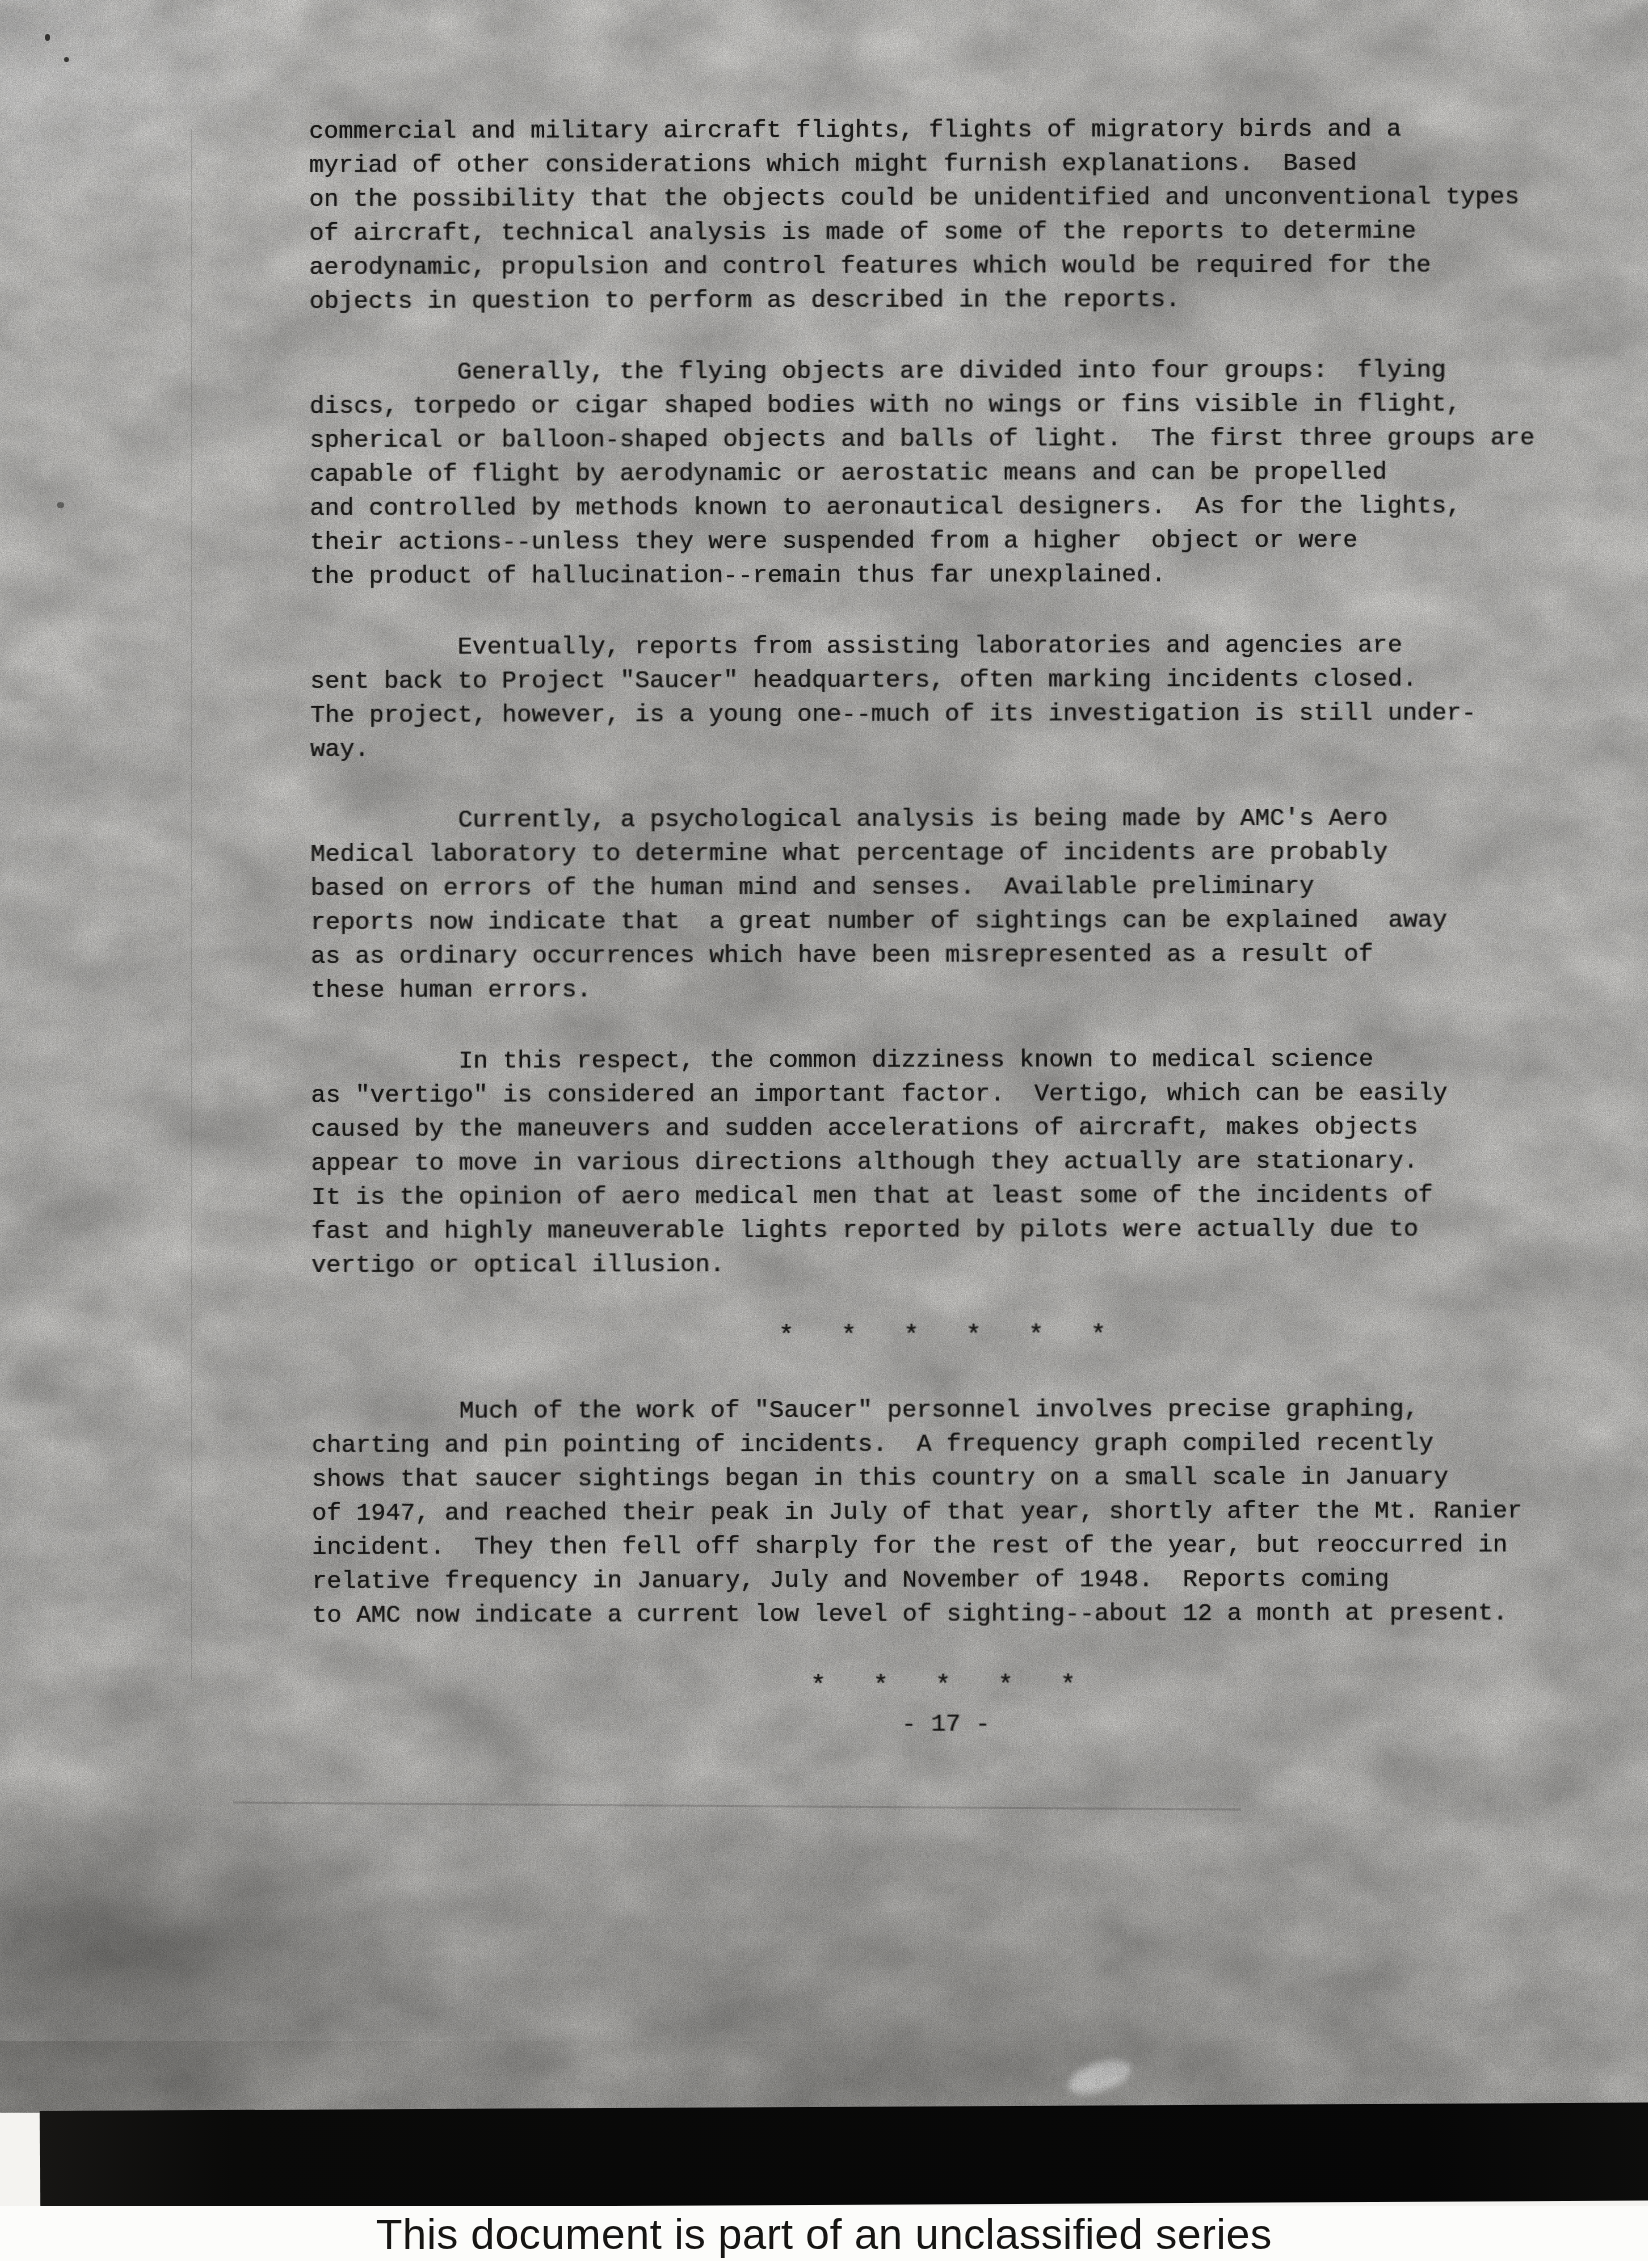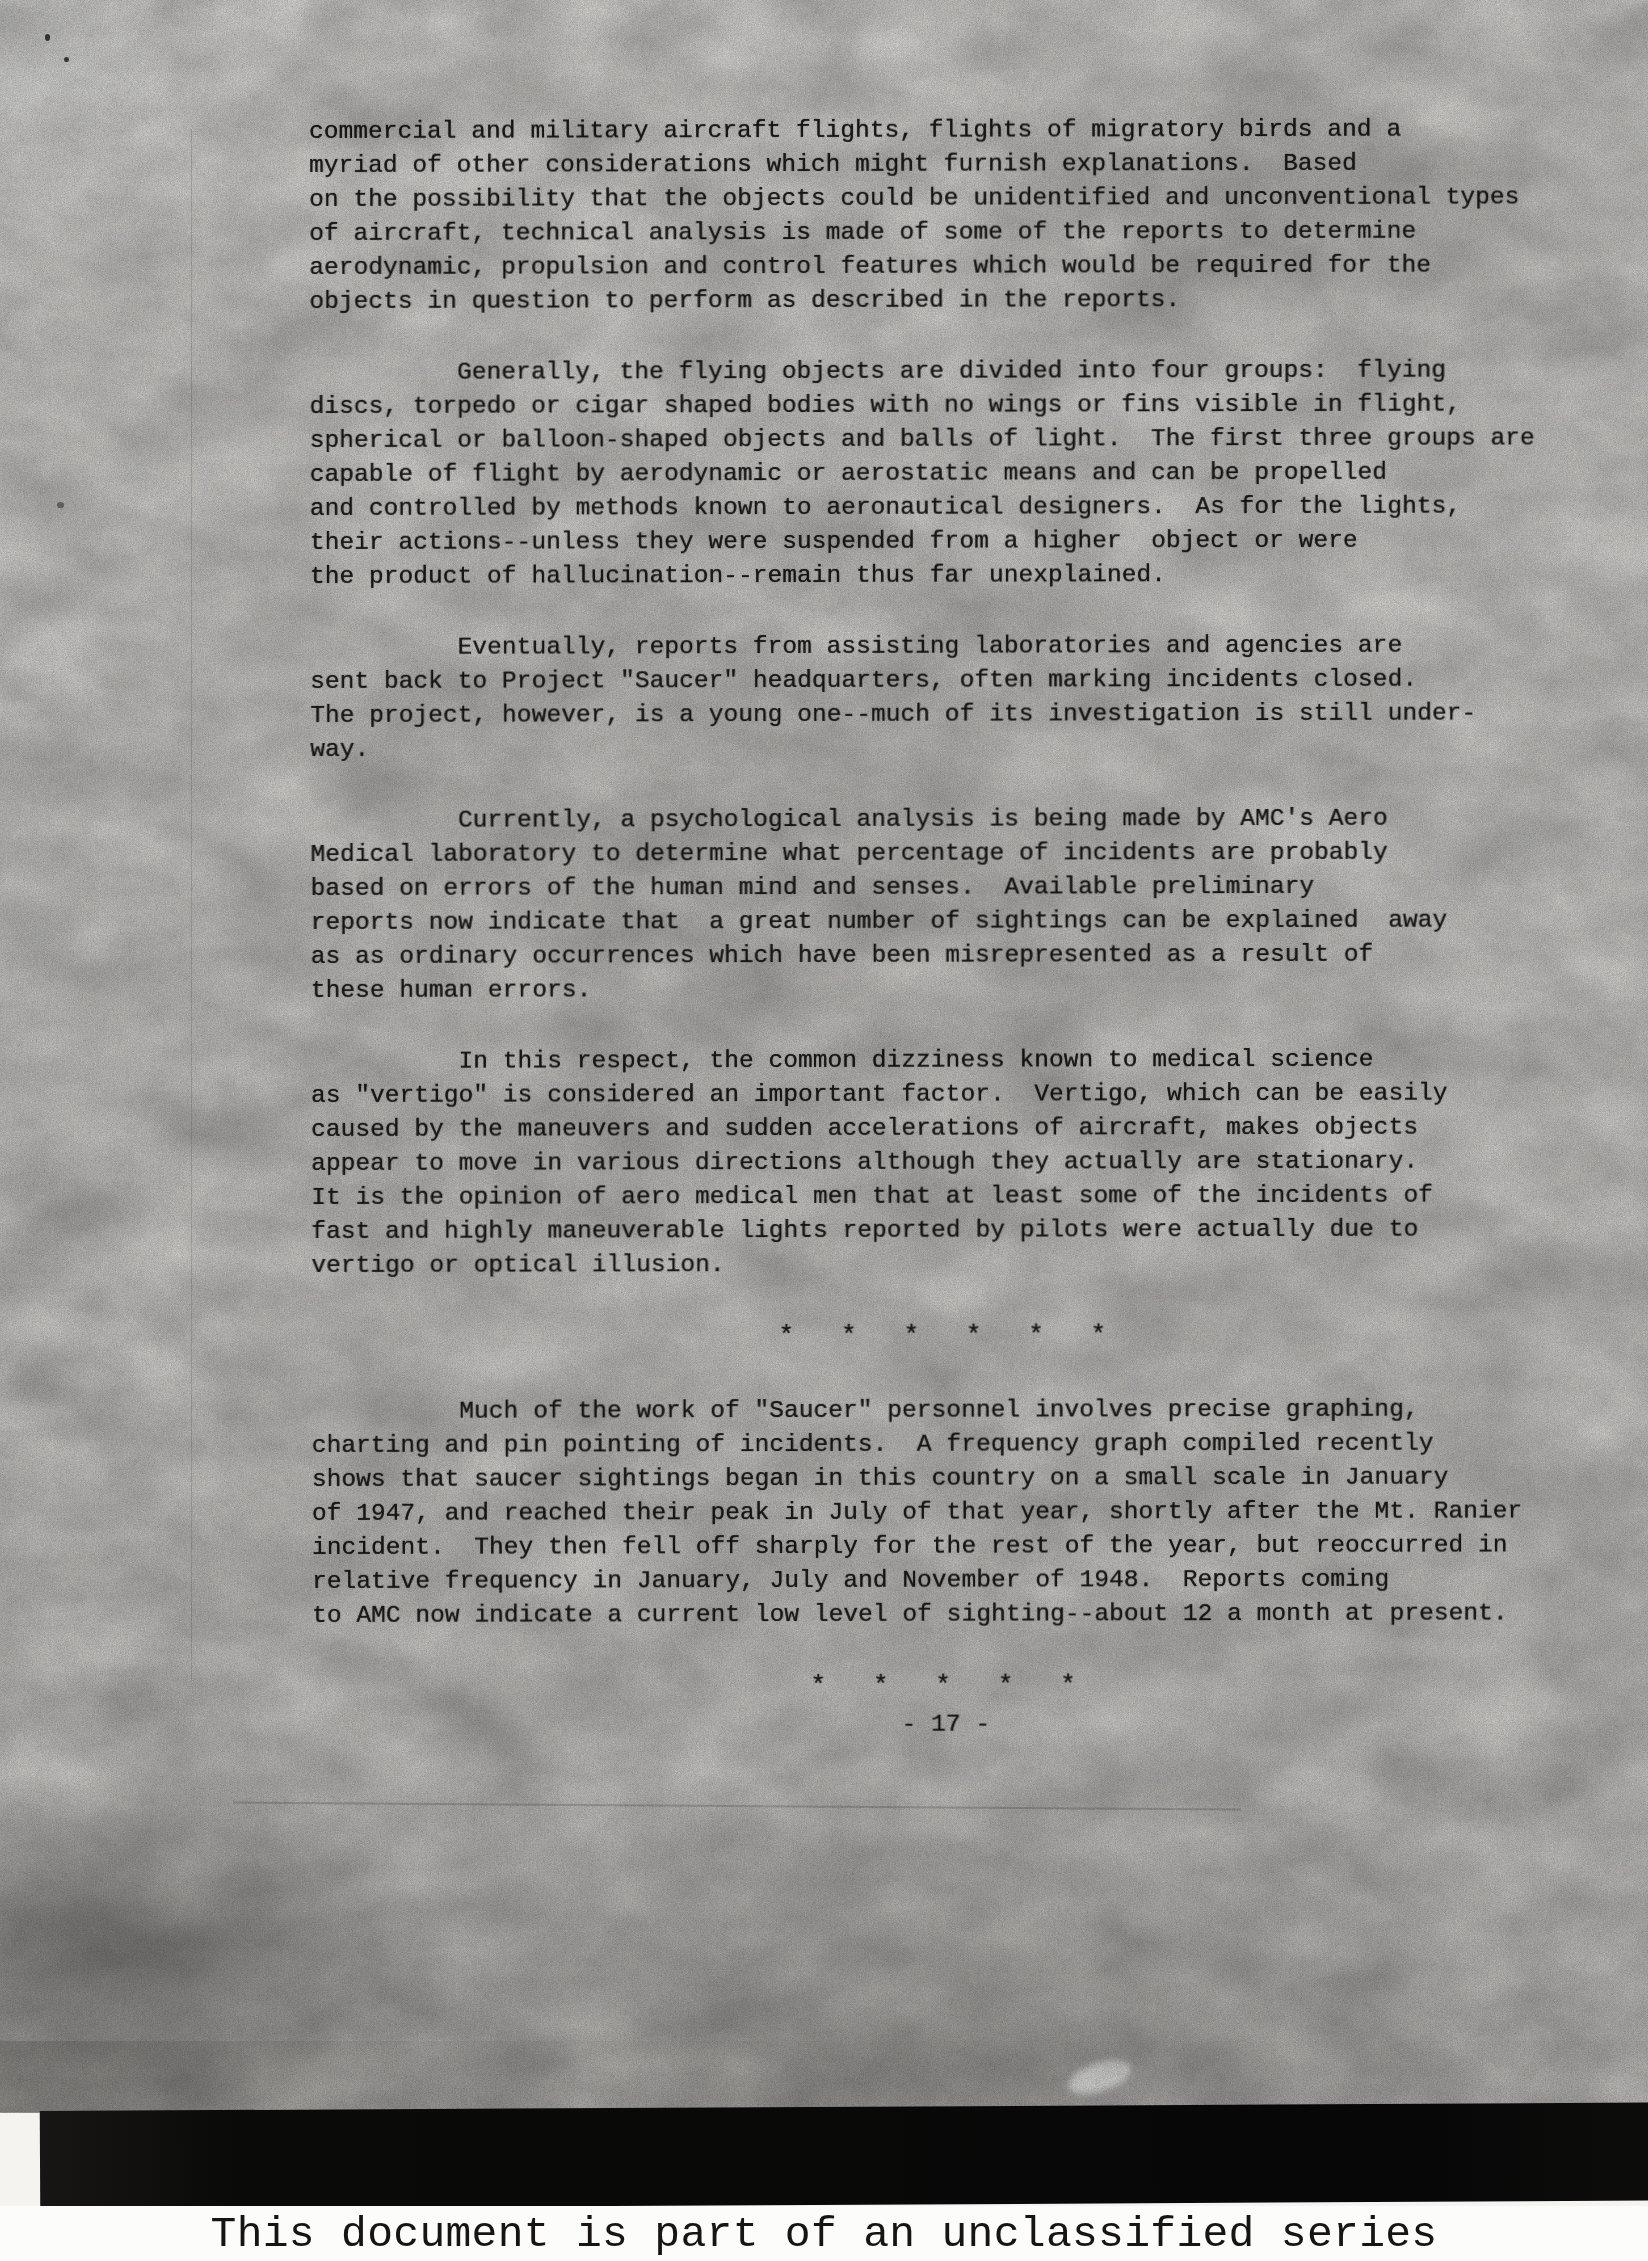--- a/index.html
+++ b/index.html
@@ -75,21 +75,21 @@
     transform:rotate(-0.3deg); transform-origin:left center;
   }
 
   
   .footer-strip {
     position:absolute; left:0; top:2206px; width:1648px; height:56px;
     background:#fcfcfa;
     display:flex; align-items:center; justify-content:center;
   }
   .caption {
-    font-family:Liberation Mono, monospace;
+    font-family:Liberation Sans, sans-serif;
     font-size:43px; color:#161513; letter-spacing:0.3px;
   }
 
   .noise { position:absolute; left:0; top:0; pointer-events:none; }
 </style>
 </head>
 <body>
 
 <div class="page">
 

